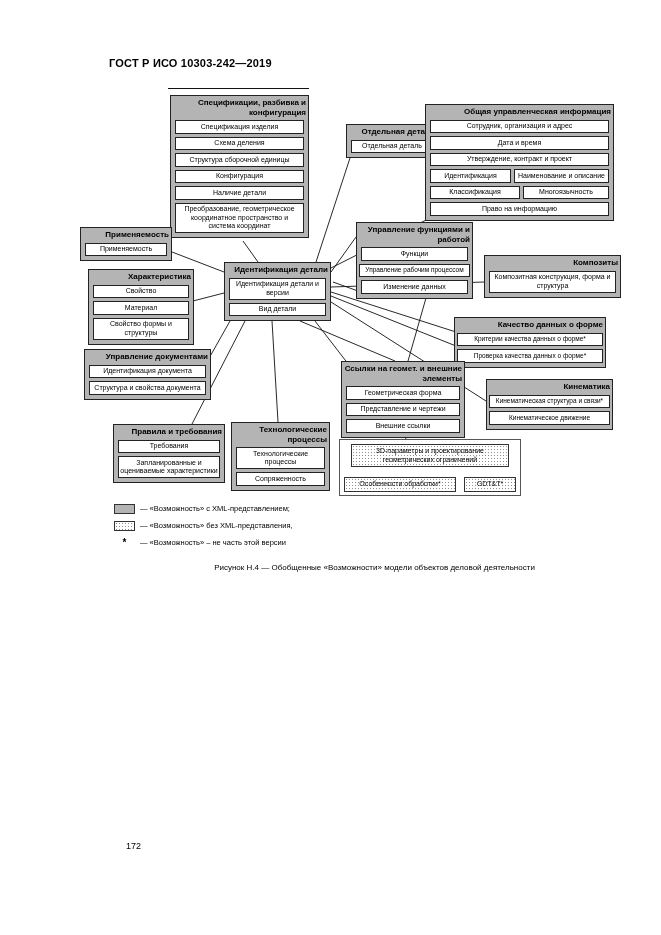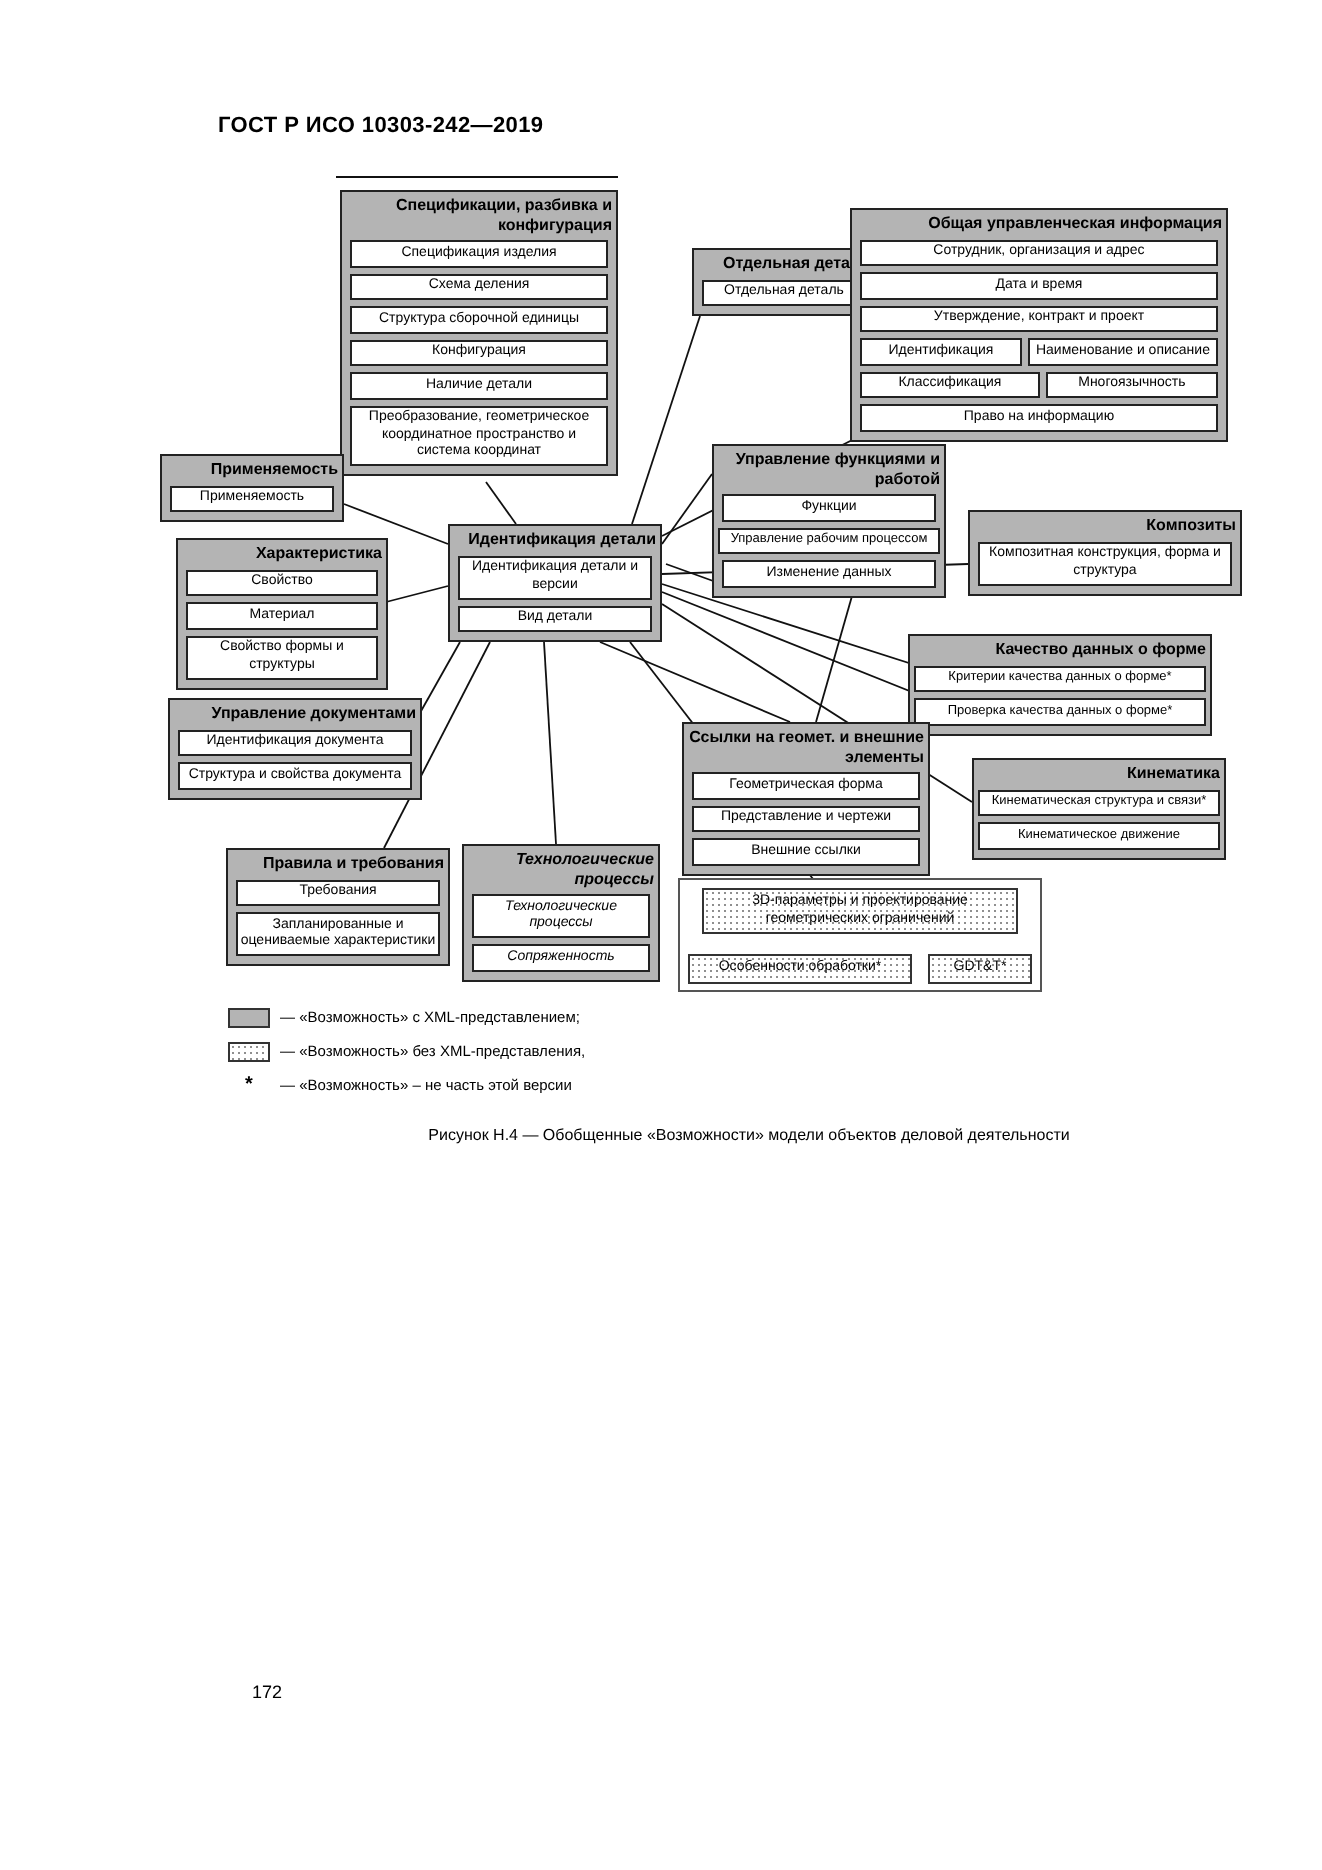--- a/index.html
+++ b/index.html
@@ -164,21 +164,21 @@
     <div class="ci">Представление и чертежи</div>
     <div class="ci">Внешние ссылки</div>
   </div>
 
   <div class="cap-box" style="left:113px;top:424px;width:112px;">
     <div class="cap-title">Правила и требования</div>
     <div class="ci">Требования</div>
     <div class="ci">Запланированные и оцениваемые характеристики</div>
   </div>
 
-  <div class="cap-box" style="left:231px;top:422px;width:99px;font-style:italic;">
+  <div class="cap-box" style="left:231px;top:422px;width:99px;">
     <div class="cap-title">Технологические процессы</div>
     <div class="ci">Технологические процессы</div>
     <div class="ci">Сопряженность</div>
   </div>
 
   <div class="grp-3d" style="left:339px;top:439px;width:182px;height:57px;">
     <div class="hdr stipple">3D-параметры и проектирование геометрических ограничений</div>
     <div class="sub stipple" style="left:4px;top:37px;width:112px;">Особенности обработки*</div>
     <div class="sub stipple" style="left:124px;top:37px;width:52px;">GDT&amp;T*</div>
   </div>

